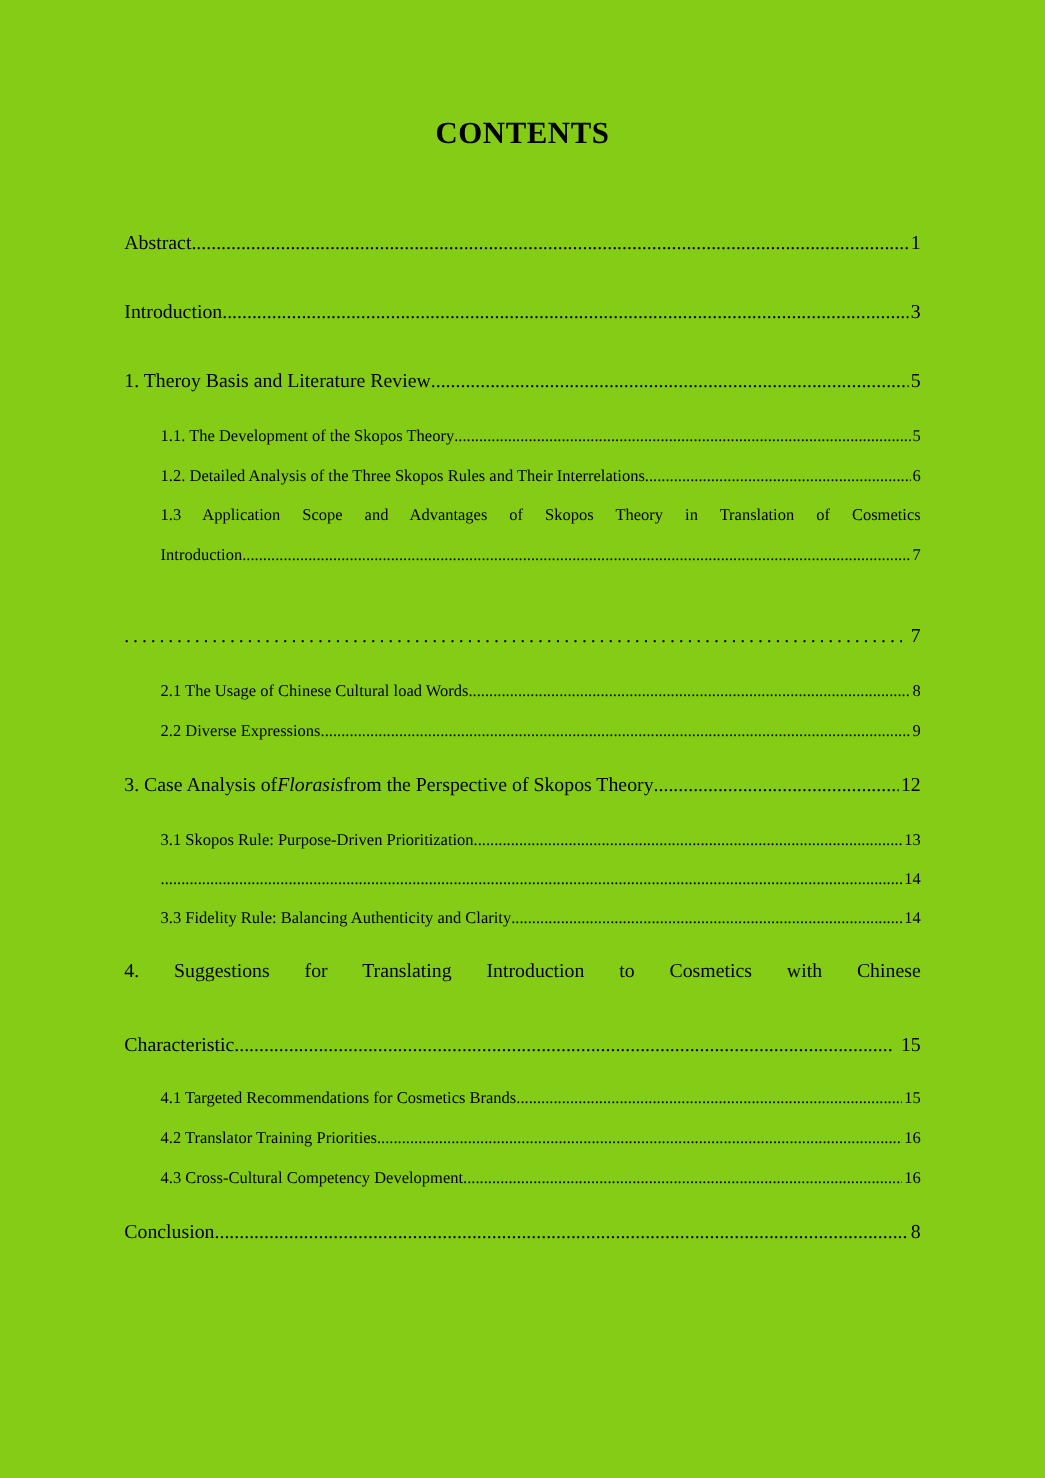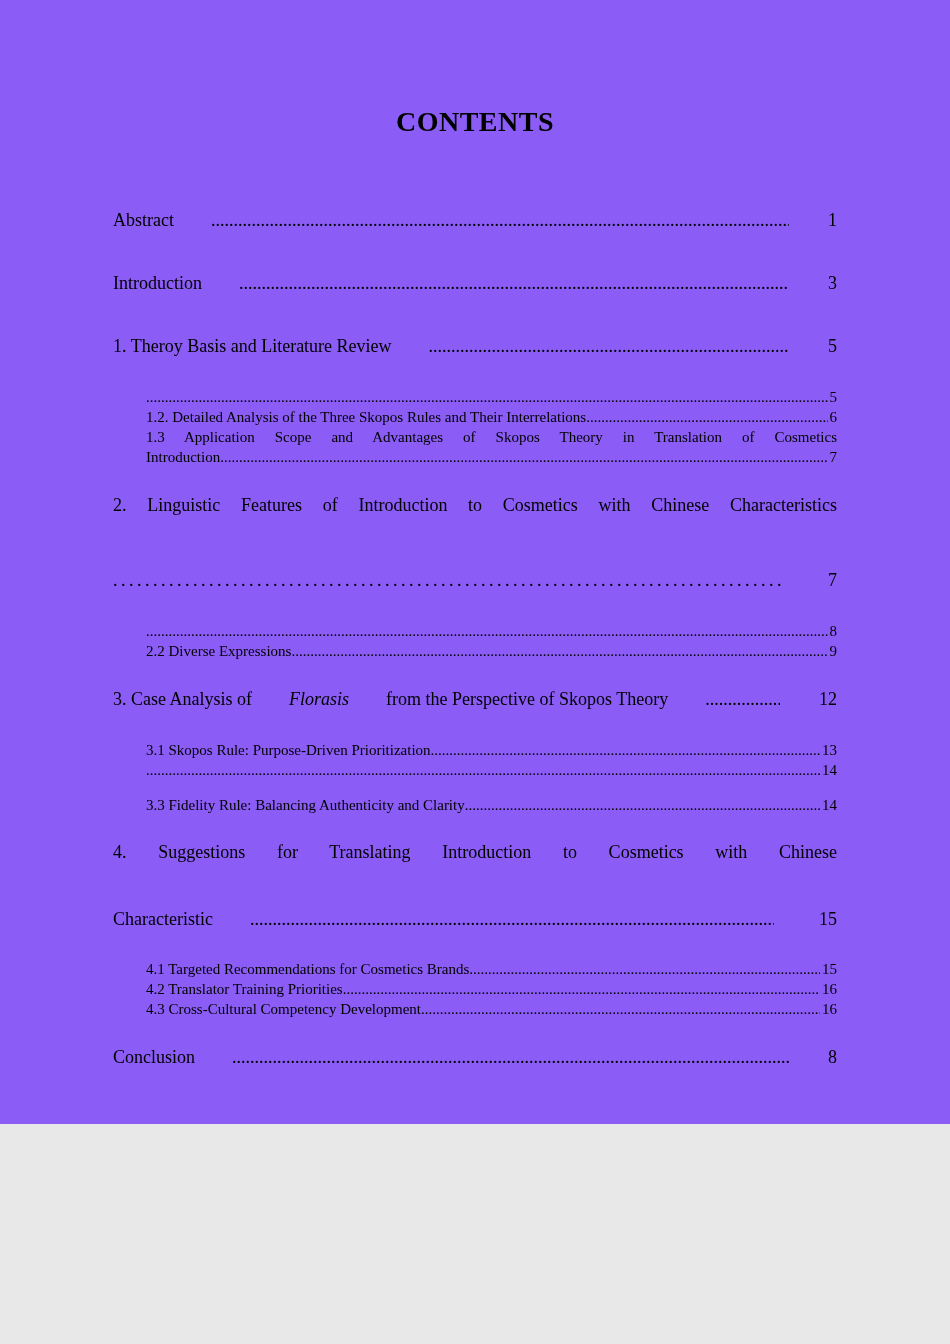--- a/index.html
+++ b/index.html
@@ -1,39 +1,39 @@
 <!DOCTYPE html>
 <html><head>
 <meta charset="utf-8">
 <style>
   html, body { margin: 0; padding: 0; background: #e8e8e8; }
   .doc-page {
     width: 950px;
-    height: 1124px;
+    height: 1344px;
     margin: 0 auto;
-    background: #8b5cf6;
+    background: #84cc16;
     color: #000000;
     font-family: "Liberation Serif", "DejaVu Serif", serif;
     padding: 0 113px;
     box-sizing: border-box;
     overflow: hidden;
   }
   .doc-title {
     margin-top: 104px;
     text-align: center;
     font-weight: bold;
     font-size: 28px;
     line-height: 36px;
     letter-spacing: 0.5px;
   }
   .row {
     display: flex;
     align-items: baseline;
   }
-  .l1 { font-size: 18px; line-height: 24px; gap: 37px; }
+  .l1 { font-size: 18px; line-height: 24px; }
   .l2 { font-size: 15px; line-height: 20px; padding-left: 33px; }
   .jrow {
     text-align: justify;
     text-align-last: justify;
   }
   .lbl { white-space: nowrap; }
   .leader {
     flex: 1 1 auto;
     min-width: 0;
     overflow: hidden;
@@ -45,21 +45,21 @@
   .it { font-style: italic; }
   
   .mt68 { margin-top: 68px; }
   .mt52 { margin-top: 43px; }
   .mt51 { margin-top: 51px; }
   .mt39 { margin-top: 39px; }
   .mt29 { margin-top: 29px; }
   .mt28 { margin-top: 28px; }
   .mt26 { margin-top: 26px; }
   .mt25 { margin-top: 25px; }
-  .mt16 { margin-top: 0; }
+  .mt16 { margin-top: 16px; }
   .mt15 { margin-top: 15px; text-align: right; }
 </style>
 </head>
 <body>
 
 <div class="doc-page">
 
   <div class="doc-title">CONTENTS</div>
 
   <div class="row l1 mt68">
@@ -74,46 +74,47 @@
     <span class="pg">3</span>
   </div>
 
   <div class="row l1 mt39">
     <span class="lbl">1. Theroy Basis and Literature Review</span>
     <span class="leader">....................................................................................................................................................................................................................................................................</span>
     <span class="pg">5</span>
   </div>
 
   <div class="row l2 mt29">
+    <span class="lbl">1.1. The Development of the Skopos Theory</span>
     <span class="leader">....................................................................................................................................................................................................................................................................</span>
     <span class="pg">5</span>
   </div>
 
   <div class="row l2 mt16">
     <span class="lbl">1.2. Detailed Analysis of the Three Skopos Rules and Their Interrelations</span>
     <span class="leader">....................................................................................................................................................................................................................................................................</span>
     <span class="pg">6</span>
   </div>
 
   <div class="l2 jrow mt16">1.3 Application Scope and Advantages of Skopos Theory in Translation of Cosmetics</div>
 
   <div class="row l2 mt16">
     <span class="lbl">Introduction</span>
     <span class="leader">....................................................................................................................................................................................................................................................................</span>
     <span class="pg">7</span>
   </div>
 
-  <div class="l1 jrow mt26">2. Linguistic Features of Introduction to Cosmetics with Chinese Characteristics</div>
 
   <div class="row l1 mt51">
     <span class="leader spread">....................................................................................................................................................................................................................................................................</span>
     <span class="pg wide">7</span>
   </div>
 
   <div class="row l2 mt29">
+    <span class="lbl">2.1 The Usage of Chinese Cultural load Words</span>
     <span class="leader">....................................................................................................................................................................................................................................................................</span>
     <span class="pg">8</span>
   </div>
 
   <div class="row l2 mt16">
     <span class="lbl">2.2 Diverse Expressions</span>
     <span class="leader">....................................................................................................................................................................................................................................................................</span>
     <span class="pg">9</span>
   </div>
 

